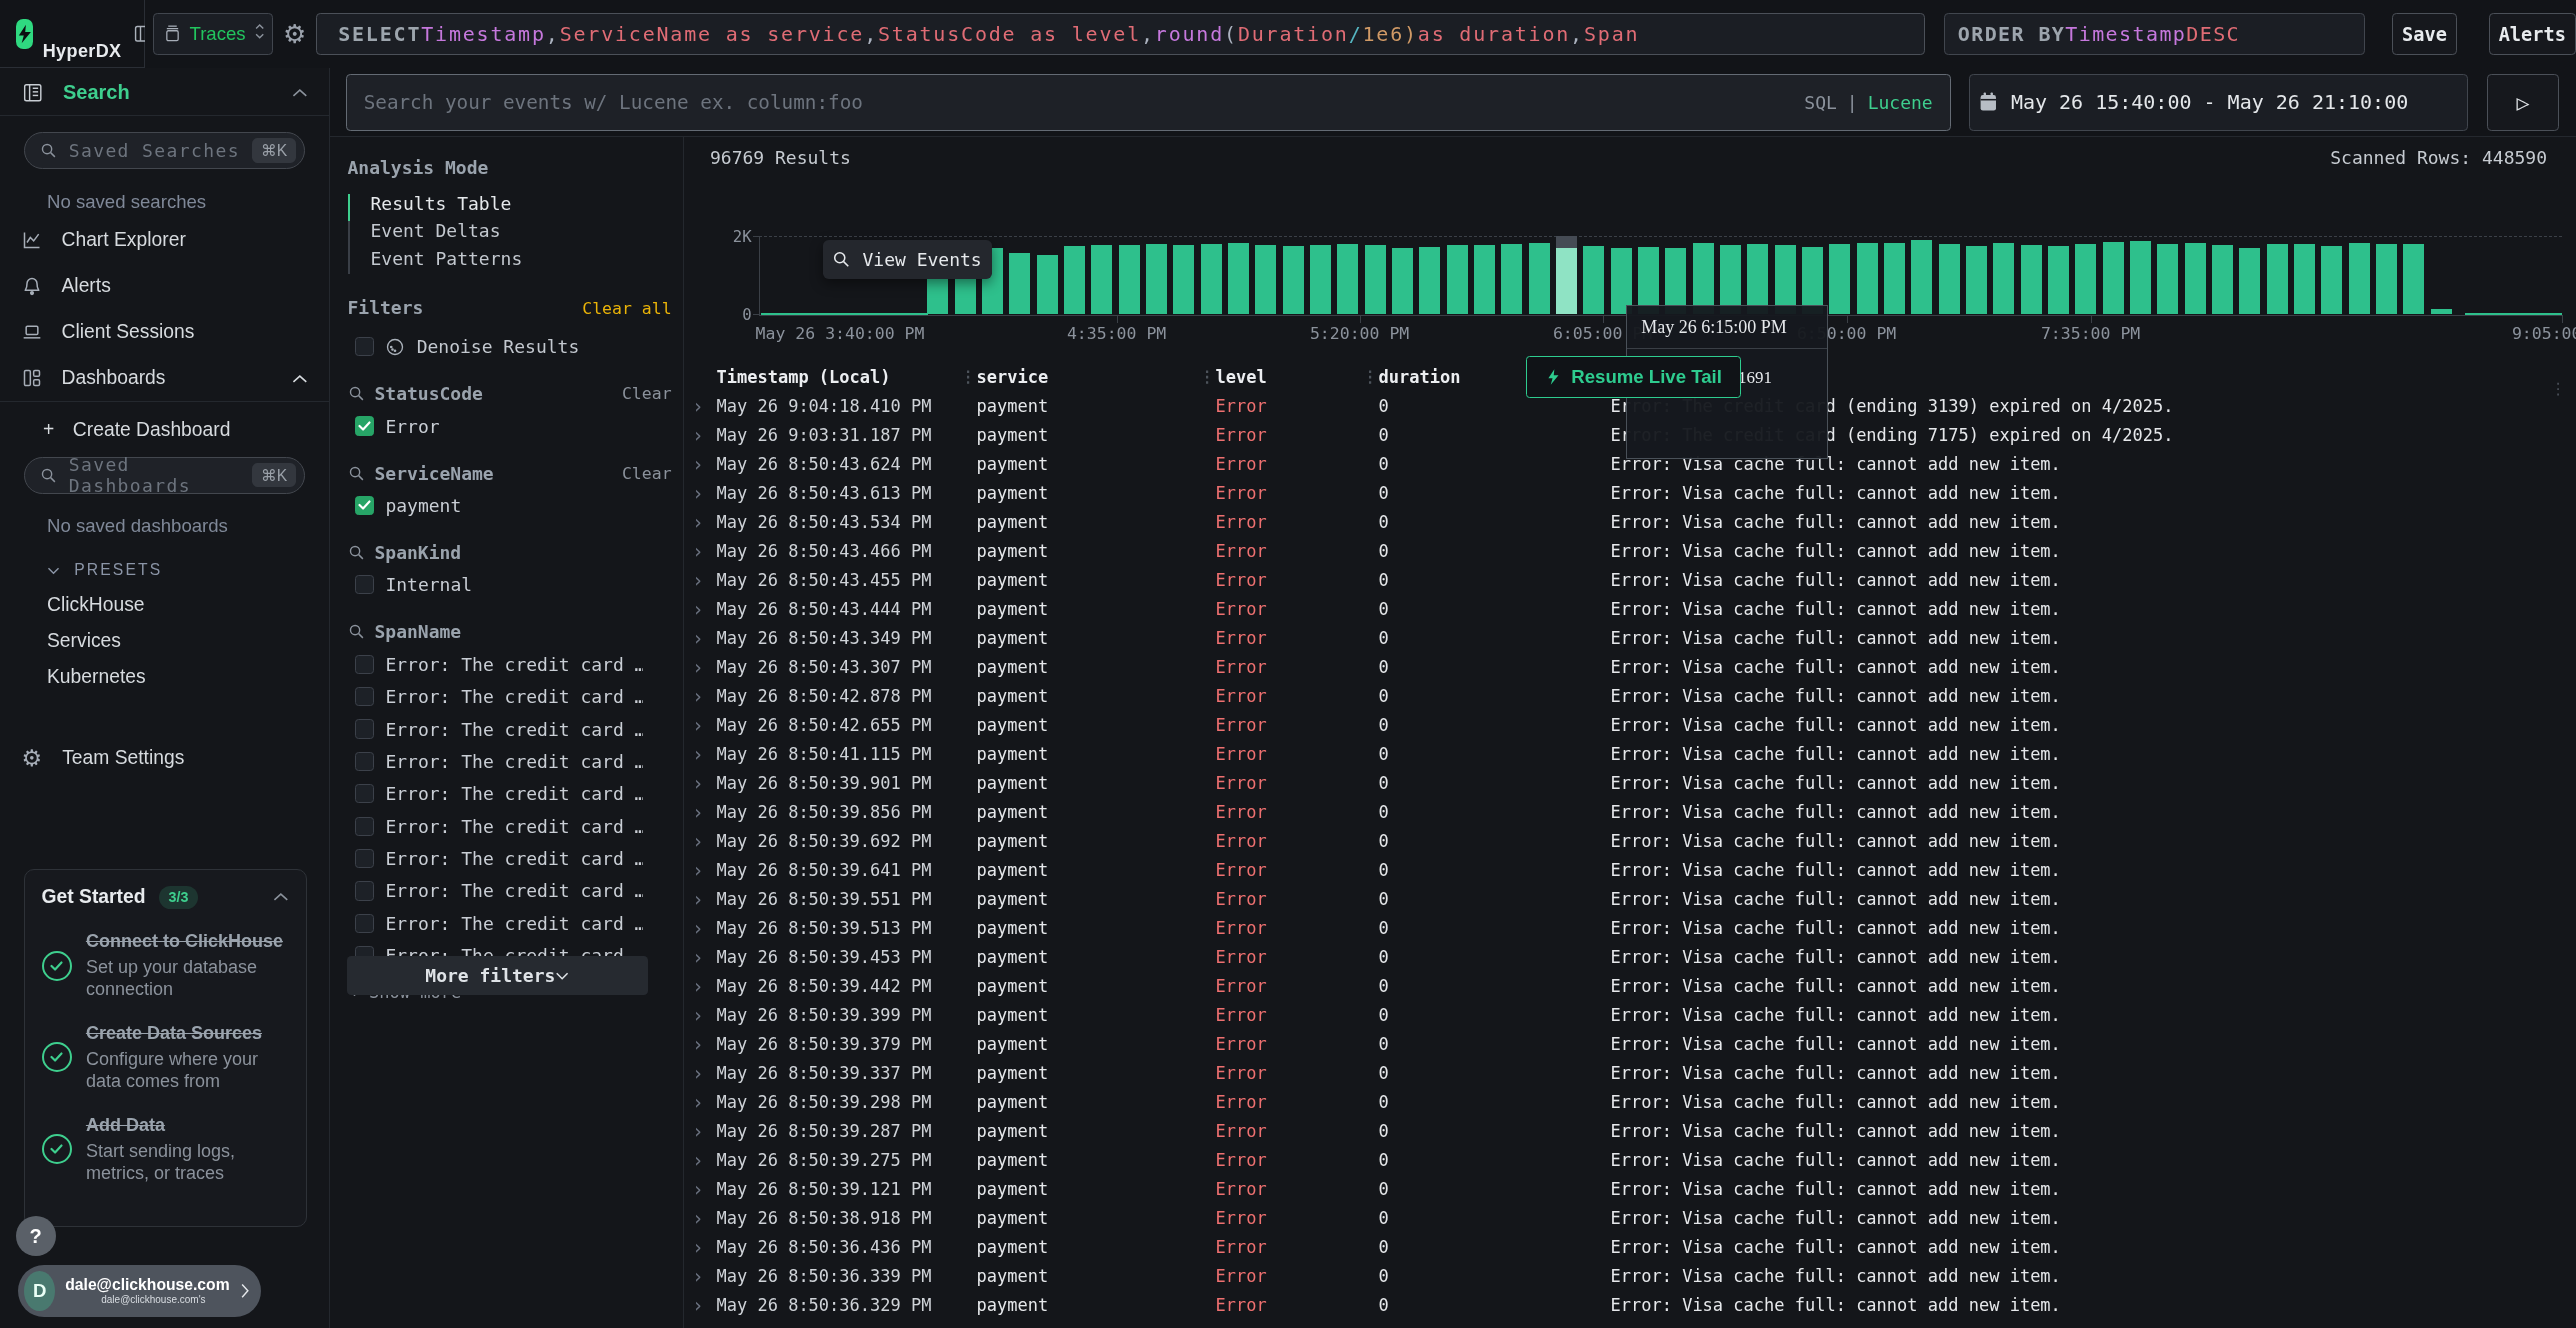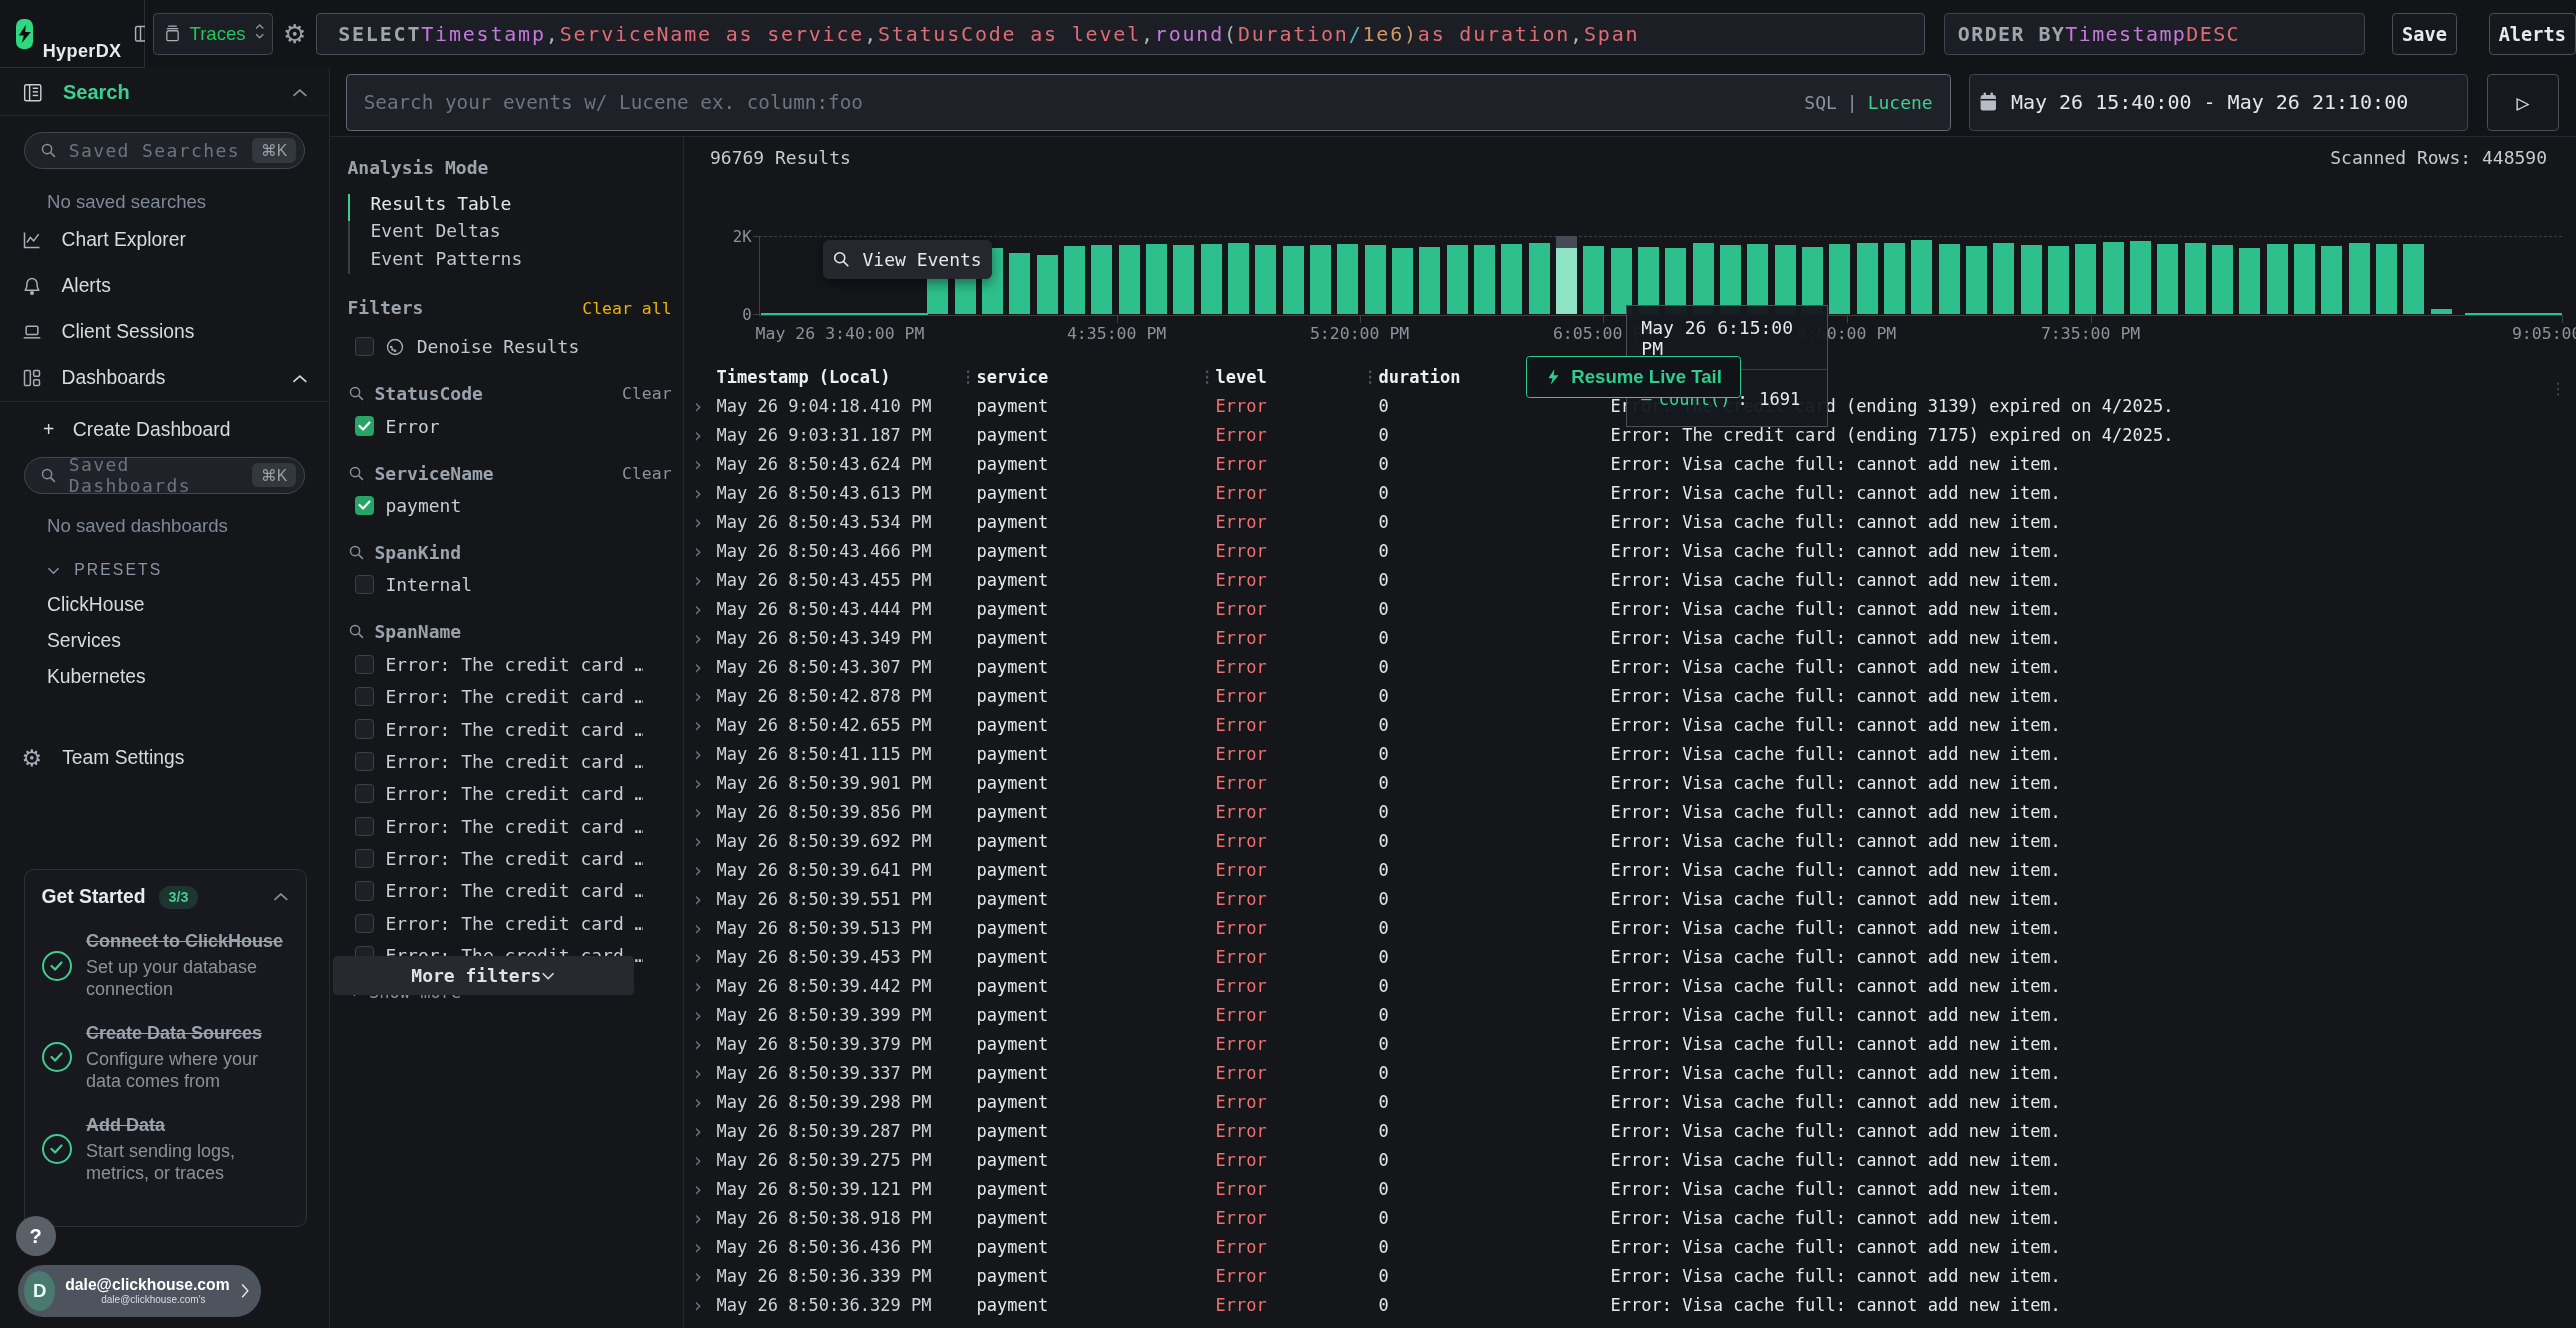--- a/index.html
+++ b/index.html
@@ -102,21 +102,21 @@
   #denoise-label { color:#c3c8cf; font-size:18px; }
   #denoise-icon { color:#aab1ba; display:flex; }
   .fgroup { margin:26px 11.4px 0 16.5px; }
   .fgroup-head { display:flex; align-items:center; gap:10px; }
   .fgroup-name { color:#9aa3ad; font-weight:bold; font-size:18px; }
   .fgroup-clear { margin-left:auto; color:#8b929c; font-size:16.5px; cursor:pointer; }
   .fitem { display:flex; align-items:center; gap:11.4px; margin:11.4px 0 0 7.2px; cursor:pointer; }
   .fitem .lab { color:#c9ced5; font-size:18px; white-space:nowrap; overflow:hidden; max-width:258px; }
   .mag { color:#8b929c; display:flex; }
   #show-more { display:flex; align-items:center; gap:8.6px; color:#8b929c; font-size:17px; margin:15.7px 0 0 16.5px; cursor:pointer; }
-  #more-filters { position:absolute; left:2px; top:819px; width:301px; height:39px; background:#262a30; border-radius:4.3px;
+  #more-filters { position:absolute; left:16px; top:819px; width:301px; height:39px; background:#262a30; border-radius:4.3px;
     display:flex; align-items:center; justify-content:center; color:#dfe3e7; font-weight:bold; font-size:18px; cursor:pointer; }
 
   
   #results { position:absolute; left:685px; top:137px; right:0; bottom:0; overflow:hidden;
     font-family:"DejaVu Sans Mono","Liberation Mono",monospace; }
   #results-head { display:flex; align-items:center; padding:10px 29px 0 25px; }
   #result-count { color:#c6cbd1; font-size:18px; }
   #scanned-rows { margin-left:auto; color:#c6cbd1; font-size:18px; }
   #chart { position:relative; height:172px; margin:0 14.3px 0 23.6px; }
   #grid-top { position:absolute; left:50px; right:0; top:68px; border-top:1.4px dashed #3b4047; }
@@ -126,22 +126,22 @@
   .ylab { position:absolute; color:#8b929c; font-size:15.7px; }
   .bar { position:absolute; background:#2ec08c; }
   .bar.hover { background:#8fe3c4; }
   .hover-cap { position:absolute; background:#454b54; }
   .zline { position:absolute; height:2.1px; background:#2ec08c; top:145px; }
   .xtick { position:absolute; top:147px; width:1.4px; height:7.9px; background:#3b4047; }
   .xlab { position:absolute; top:156px; color:#8b929c; font-size:16.5px; white-space:nowrap; }
   #view-events { position:absolute; left:114px; top:72px; width:169px; height:39px; background:#24272d; border-radius:5.7px;
     box-shadow:0 4.3px 13px rgba(0,0,0,.45); display:flex; align-items:center; justify-content:center; gap:11.4px;
     color:#e6e9ec; font-size:18px; cursor:pointer; z-index:3; }
-  #tooltip { position:absolute; left:941px; top:168px; width:202px; height:122px; background:rgba(22,25,30,.96);
-    border:0.7px solid #4a5159; z-index:4; }
+  #tooltip { position:absolute; left:941px; top:168px; width:202px; height:154px; background:rgba(22,25,30,.96);
+    border:0.7px solid #4a5159; z-index:4;font-family:Liberation Serif, serif; }
   #tooltip-title { color:#e6e9ec; font-size:18px; padding:11.4px 14.3px 10px 14.3px; border-bottom:0.7px solid #3a3f46; }
   #tooltip-row { display:flex; align-items:center; gap:7.2px; padding:18.6px 14.3px 0 14.3px; font-size:17px; }
   .tt-dash { color:#3ecf8e; } .tt-series { color:#3ecf8e; } .tt-val { color:#e8ebee; margin-left:4.3px; }
   #resume-live-tail { position:absolute; left:841px; top:219px; height:42px; padding:0 18.6px; background:#101317;
     border:1.4px solid #2ecc8f; border-radius:3.6px; display:flex; align-items:center; gap:11.4px; z-index:5;
     color:#2ecc8f; font-weight:bold; font-size:18.6px; cursor:pointer; }
   
   #table { margin-top:21.5px; }
   .trow { display:grid; grid-template-columns:31.5px 243px 17px 222px 17px 146px 17px 215px 17px 1fr; align-items:center; height:29px; }
   #thead { height:30px; font-weight:bold; font-size:18px; color:#eceef1; }

